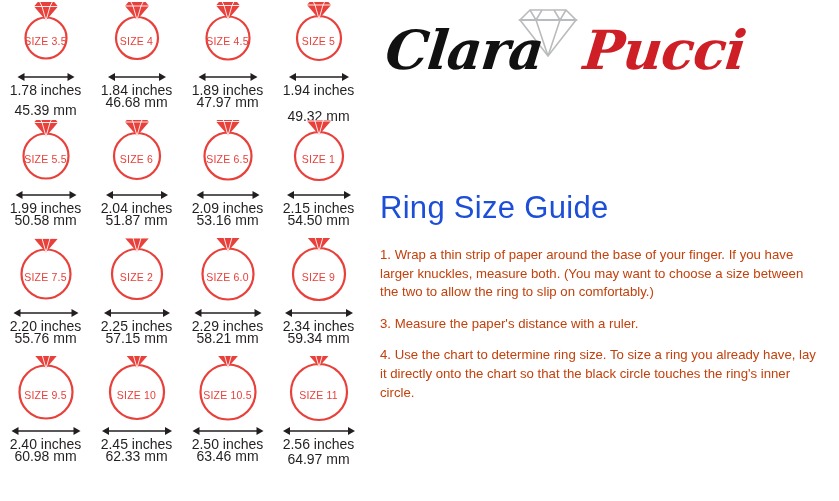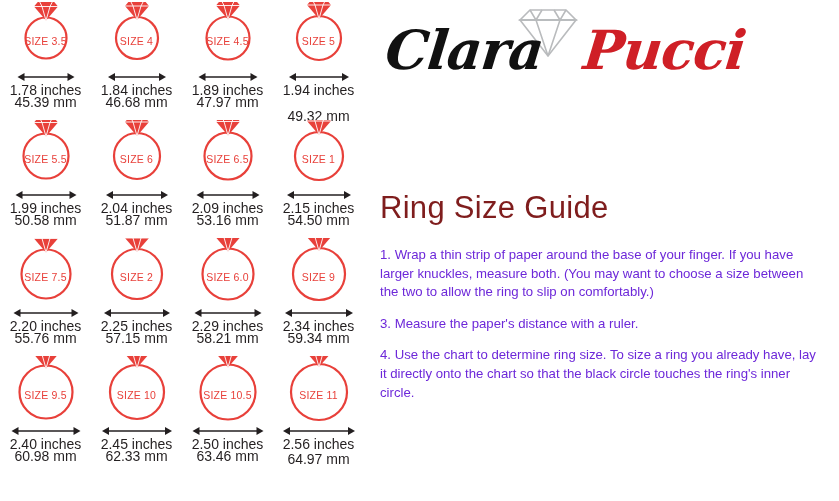--- a/index.html
+++ b/index.html
@@ -115,33 +115,33 @@
     font-size: 54px;
     color: #cf1f26;
     letter-spacing: -1px;
     transform: skewX(-6deg);
   }
   .guide-title {
     position: absolute;
     left: 14px;
     top: 190px;
     font-size: 31px;
-    color: #7f1d1d;
+    color: #1d4ed8;
     letter-spacing: .3px;
   }
   .steps {
     position: absolute;
     left: 14px;
     top: 246px;
     width: 440px;
   }
   .step {
     font-size: 13.2px;
     line-height: 18.6px;
-    color: #6d28d9;
+    color: #c2410c;
     margin-bottom: 13px;
   }
 </style>
 </head>
 <body>
 
 <div class="page">
 
   <div class="chart">
       <div class="chart-row">
@@ -159,21 +159,21 @@
               </g>
             </svg>
             <div class="size-label">SIZE 3.5</div>
           </div>
           <div class="arrow-wrap"><svg width="86" height="14" viewBox="0 0 86 14">
               <line x1="19.5" y1="7" x2="66.5" y2="7" stroke="#231f20" stroke-width="1.6"></line>
               <polygon points="14.5,7 21.5,3 21.5,11" fill="#231f20"></polygon>
               <polygon points="71.5,7 64.5,3 64.5,11" fill="#231f20"></polygon>
             </svg></div>
           <div class="measure">1.78 inches</div>
-          <div class="measure" style="margin-top: 0px;">45.39 mm</div>
+          <div class="measure" style="margin-top: 8px;">45.39 mm</div>
         </div>
         <div class="ring-cell">
           <div class="ring-art">
             <svg width="86" height="68" viewBox="0 0 86 68">
               <circle cx="43" cy="36" r="21" fill="none" stroke="#e8403a" stroke-width="2.2"></circle>
               <g fill="#e8403a">
                 <path d="M31 4 L36 -2 L50 -2 L55 4 L43 18 Z"></path>
               </g>
               <g stroke="#ffffff" stroke-width="0.9" fill="none">
                 <path d="M31 4 L55 4"></path>

